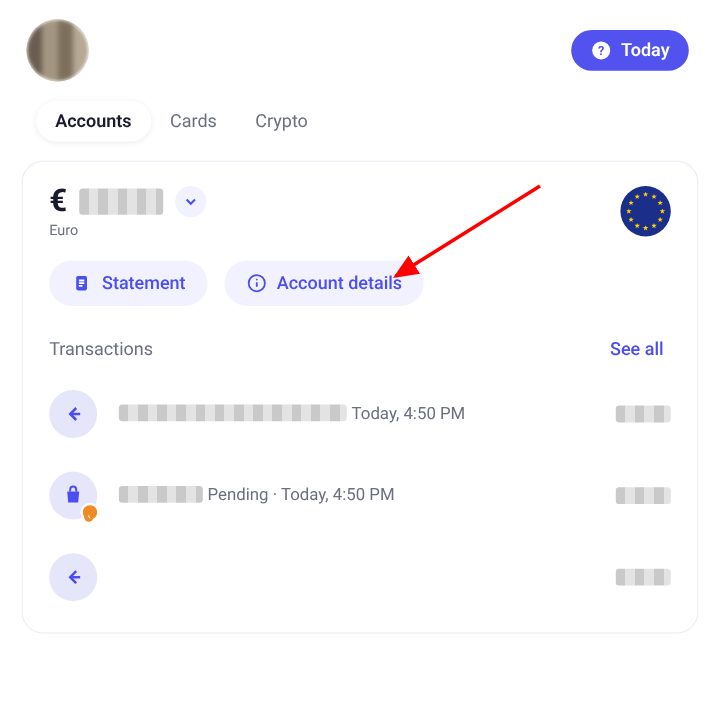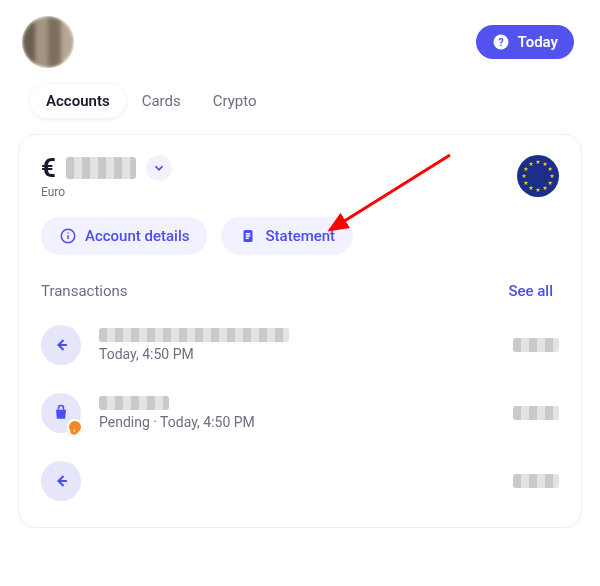--- a/index.html
+++ b/index.html
@@ -61,21 +61,21 @@
   .tx-header{display:flex;justify-content:space-between;align-items:center;margin-top:26px;margin-bottom:10px}
   .tx-title{color:var(--muted);font-size:15px}
   .see-all{color:var(--accent);font-size:15px;background:none;border:none;cursor:pointer;font-weight:500}
 
   .tx{display:flex;align-items:center;gap:18px;padding:14px 0}
   .tx + .tx{border-top:none}
   .tx-icon{width:40px;height:40px;border-radius:50%;background:var(--bubble);display:flex;align-items:center;justify-content:center;position:relative}
   .tx-icon svg{width:20px;height:20px;stroke:var(--accent);fill:var(--accent)}
   .tx-icon .badge{position:absolute;right:-2px;bottom:-2px;width:16px;height:16px;border-radius:50%;background:#f08a24;border:2px solid #fff}
   .tx-icon .badge svg{width:10px;height:10px;stroke:#fff;fill:#fff}
-  .tx-mid{flex:1;display:flex;flex-direction:column;gap:4px}
+  .tx-mid{flex:1;display:flex;flex-direction:row;gap:4px}
   .tx-sub{color:var(--muted);font-size:14px}
   .tx-amt{margin-left:auto}
 
   
   .arrow-overlay{position:absolute;left:0;top:0;pointer-events:none}
 </style>
 </head>
 <body>
 
 <div class="header">
@@ -123,34 +123,34 @@
       <span class="star" style="transform:rotate(240deg) translate(14px) rotate(-240deg)"></span>
       <span class="star" style="transform:rotate(270deg) translate(14px) rotate(-270deg)"></span>
       <span class="star" style="transform:rotate(300deg) translate(14px) rotate(-300deg)"></span>
       <span class="star" style="transform:rotate(330deg) translate(14px) rotate(-330deg)"></span>
     </div>
   </div>
 
   <div class="chips">
     <button class="chip">
       <svg viewBox="0 0 24 24">
-          <circle cx="12" cy="12" r="9"></circle>
-          <line x1="12" y1="11" x2="12" y2="16"></line>
-          <circle cx="12" cy="8" r="1" fill="currentColor" stroke="none"></circle>
-        </svg>
-      <span>Account details</span>
-    </button>
-    <button class="chip">
-      <svg viewBox="0 0 24 24">
           <rect x="6" y="4" width="12" height="16" rx="2" fill="#4b4ef0" stroke="none"></rect>
           <line x1="9" y1="9" x2="15" y2="9" stroke="#fff"></line>
           <line x1="9" y1="12" x2="15" y2="12" stroke="#fff"></line>
           <line x1="9" y1="15" x2="13" y2="15" stroke="#fff"></line>
         </svg>
       <span>Statement</span>
+    </button>
+    <button class="chip">
+      <svg viewBox="0 0 24 24">
+          <circle cx="12" cy="12" r="9"></circle>
+          <line x1="12" y1="11" x2="12" y2="16"></line>
+          <circle cx="12" cy="8" r="1" fill="currentColor" stroke="none"></circle>
+        </svg>
+      <span>Account details</span>
     </button>
   </div>
 
   <div class="tx-header">
     <span class="tx-title">Transactions</span>
     <button class="see-all">See all</button>
   </div>
 
   <div class="tx">
     <div class="tx-icon">

